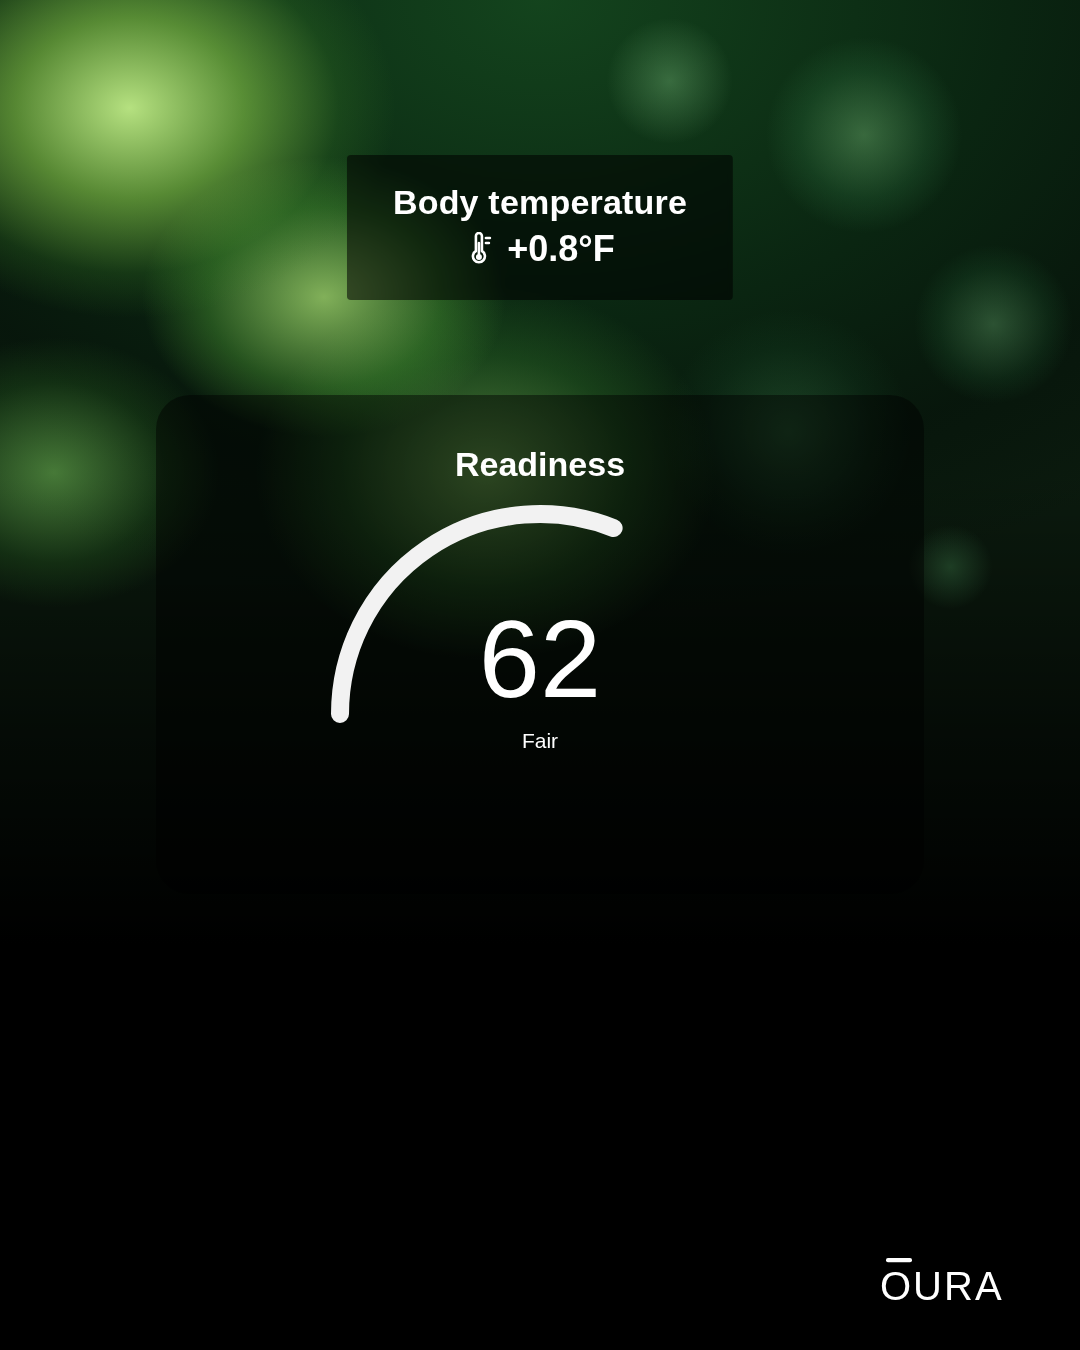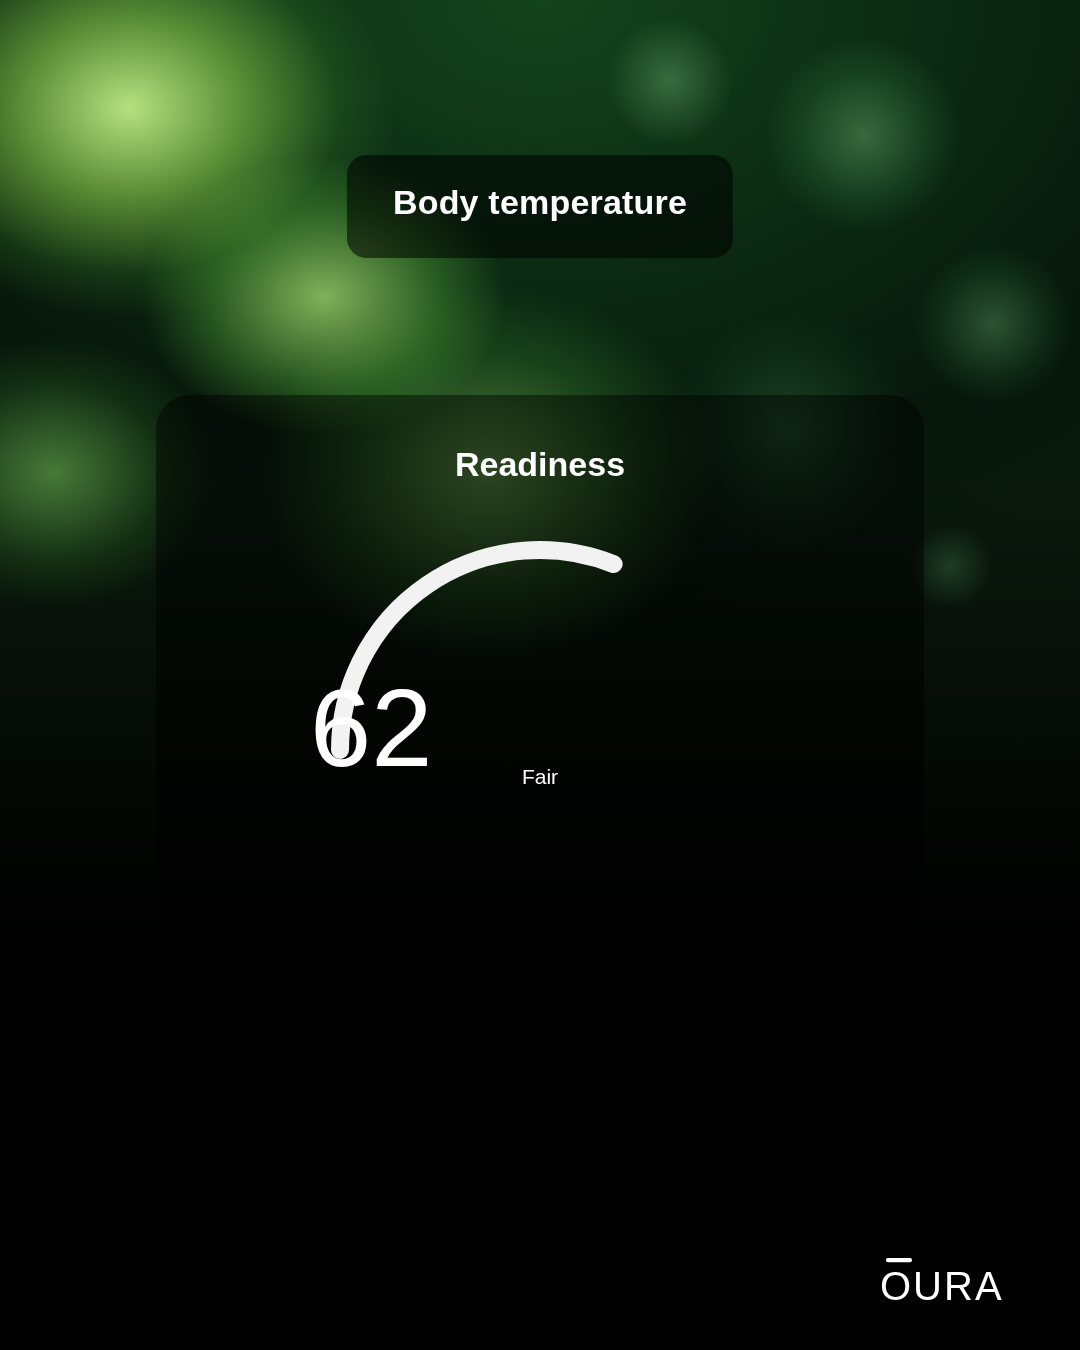--- a/index.html
+++ b/index.html
@@ -37,21 +37,21 @@
       #0b1a0e;
   }
 
   
   .temp-card {
     position: absolute;
     top: 155px;
     left: 50%;
     transform: translateX(-50%);
     background: rgba(0,0,0,0.55);
-    border-radius: 20px;
+    border-radius: 4px;
     padding: 28px 46px 30px;
     text-align: center;
     backdrop-filter: blur(2px);
   }
   .temp-title {
     font-size: 34px;
     font-weight: 600;
     letter-spacing: 0.2px;
     margin-bottom: 6px;
     white-space: nowrap;
@@ -77,42 +77,40 @@
     transform: translateX(-50%);
     width: 688px;
     background: rgba(0,0,0,0.45);
     border-radius: 34px;
     padding: 50px 40px 150px;
     text-align: center;
   }
   .readiness-title {
     font-size: 34px;
     font-weight: 600;
-    margin-bottom: 36px;
   }
   .gauge-wrap {
     position: relative;
     width: 460px;
     height: 260px;
     margin: 0 auto;
   }
   .gauge-wrap svg {
     position: absolute;
     top: 0;
     left: 0;
   }
   .score {
     position: absolute;
     left: 0; right: 0;
     top: 120px;
     font-size: 110px;
     font-weight: 500;
     line-height: 1;
-    text-align: left;
-    margin-top: 33px;
+    text-align: center;
   }
   .score-label {
     position: absolute;
     left: 0; right: 0;
     top: 245px;
     font-size: 21px;
     font-weight: 500;
     text-align: center;
   }
 
@@ -124,20 +122,34 @@
   }
   .brand svg { display: block; }
 </style>
 </head>
 <body>
 
 <div class="bg"></div>
 
 <div class="temp-card">
   <div class="temp-title">Body temperature</div>
+  <div class="temp-row">
+    <span class="thermo-icon">
+      <svg width="28" height="34" viewBox="0 0 28 34" fill="none" stroke="#ffffff" stroke-width="2.6" stroke-linecap="round" stroke-linejoin="round">
+
+        <path d="M11 4 a3 3 0 0 1 6 0 v15 a6 6 0 1 1 -6 0 Z" fill="none"></path>
+        <circle cx="14" cy="25" r="3" fill="#ffffff" stroke="none"></circle>
+        <line x1="14" y1="11" x2="14" y2="22"></line>
+
+        <line x1="21" y1="6" x2="25" y2="6"></line>
+        <line x1="21" y1="11" x2="24" y2="11"></line>
+      </svg>
+    </span>
+    <span class="temp-value">+0.8°F</span>
+  </div>
 </div>
 
 <div class="readiness-card">
   <div class="readiness-title">Readiness</div>
 
   <div class="gauge-wrap">
     <svg id="gauge-svg" width="460" height="260" viewBox="0 0 460 260">
         <path d="M 30.00 230.00 A 200 200 0 0 1 303.62 44.04" fill="none" stroke="#f2f2f2" stroke-width="18" stroke-linecap="round"></path>
       </svg>
     <div class="score">62</div>

